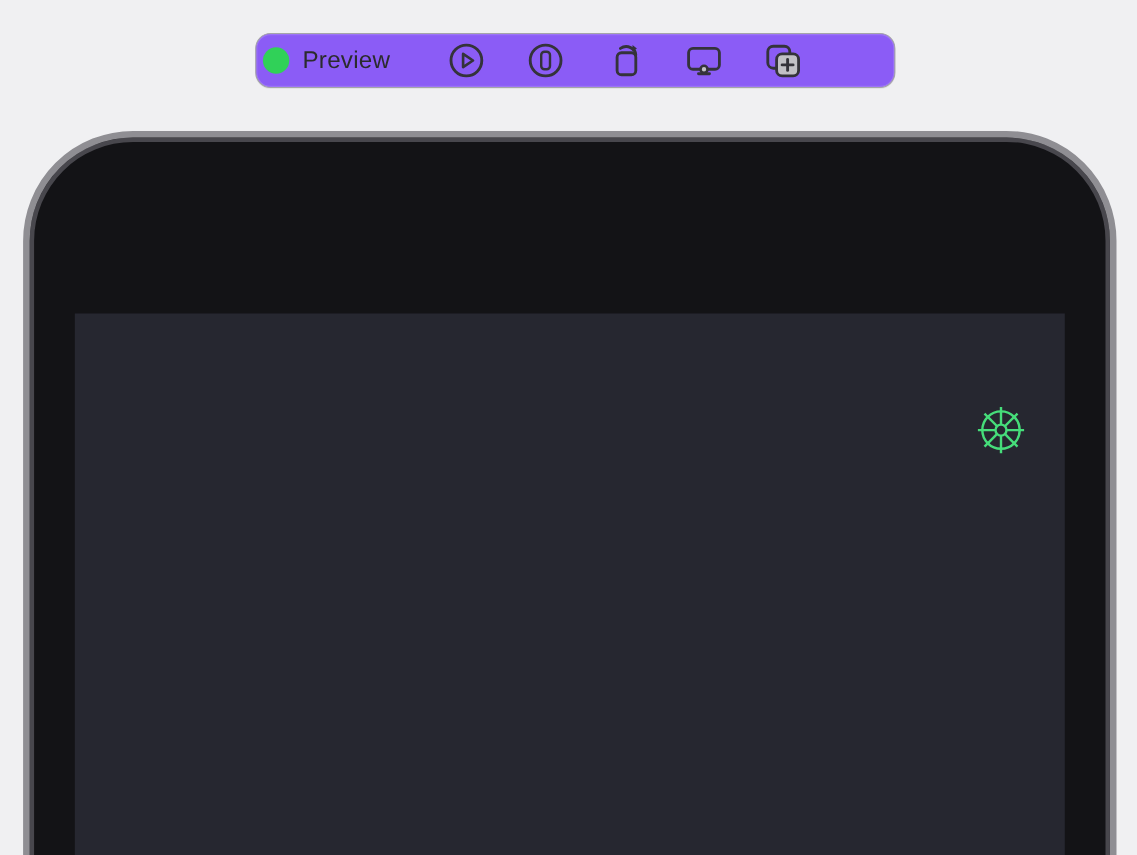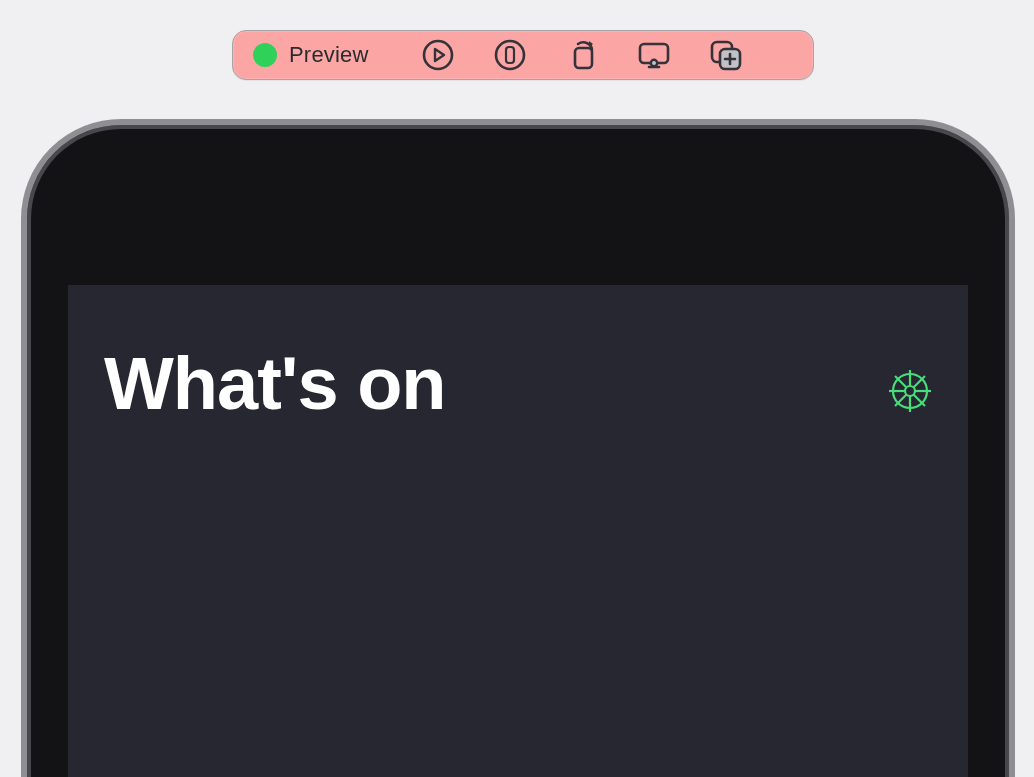--- a/index.html
+++ b/index.html
@@ -12,26 +12,26 @@
   }
 
   
   .toolbar {
     position: absolute;
     top: 30px;
     left: 232px;
     width: 582px;
     height: 50px;
     border-radius: 14px;
-    background: #fca5a5;
+    background: #8b5cf6;
     border: 1px solid #a5a4a9;
     box-shadow: inset 0 0 0 1px rgba(255,255,255,.15), 0 1px 0 rgba(0,0,0,.05);
     display: flex;
     align-items: center;
-    padding: 0 20px;
+    padding: 0 6px;
     gap: 30px;
   }
   .status {
     display: flex;
     align-items: center;
     gap: 12px;
     padding-right: 6px;
   }
   .status-dot {
     width: 24px;
@@ -166,21 +166,20 @@
         <line x1="22" y1="16" x2="22" y2="26" stroke="currentColor" stroke-width="2.6" stroke-linecap="round"></line>
         <line x1="17" y1="21" x2="27" y2="21" stroke="currentColor" stroke-width="2.6" stroke-linecap="round"></line>
       </svg>
     </div>
   </div>
 </div>
 
 <div class="device">
   <div class="screen">
     <div class="content">
-      <div class="headline">What's on</div>
 
       <div class="settings-btn">
         <svg width="48" height="48" viewBox="0 0 48 48" fill="none">
           <circle cx="24" cy="24" r="17" stroke="currentColor" stroke-width="2.2" fill="none"></circle>
           <circle cx="24" cy="24" r="5" stroke="currentColor" stroke-width="2.2" fill="none"></circle>
           <g stroke="currentColor" stroke-width="2.2">
             <line x1="24" y1="3" x2="24" y2="8"></line>
             <line x1="24" y1="40" x2="24" y2="45"></line>
             <line x1="3" y1="24" x2="8" y2="24"></line>
             <line x1="40" y1="24" x2="45" y2="24"></line>

